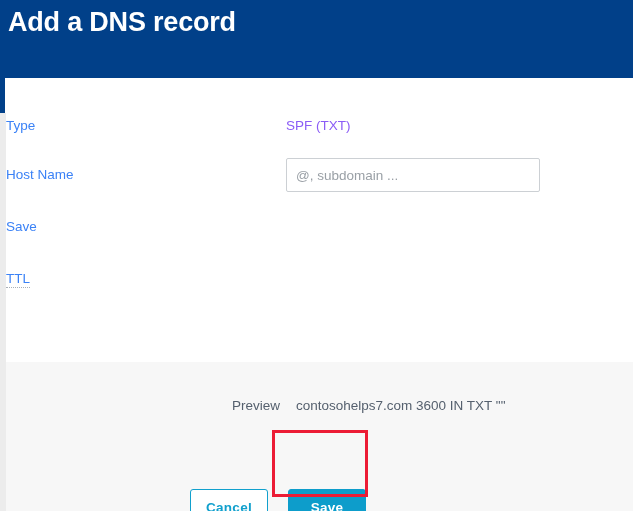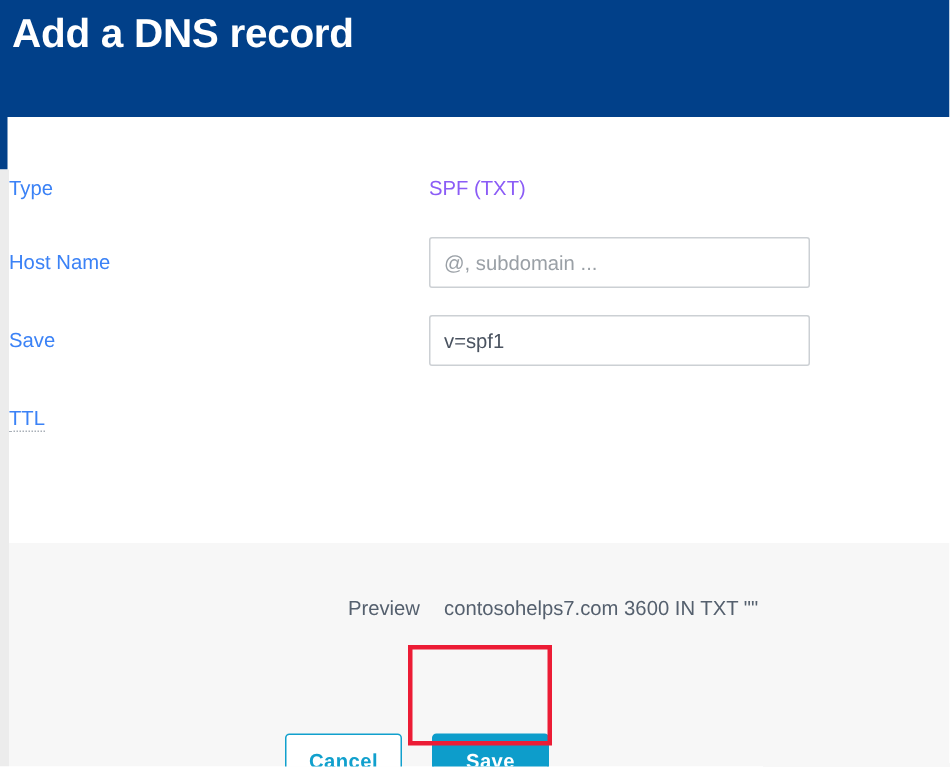--- a/index.html
+++ b/index.html
@@ -252,21 +252,20 @@
     <div class="row-value-static">SPF (TXT)</div>
   </div>
 
   <div class="row" style="top:80px;">
     <div class="row-label">Host Name</div>
     <input class="text-input" type="text" placeholder="@, subdomain ..." style="">
   </div>
 
   <div class="row" style="top:132px;">
     <div class="row-label">Save</div>
-    <input class="text-input" type="text" value="v=spf1" style="">
   </div>
 
   <div class="row" style="top:184px;">
     <div class="row-label dotted"><span>TTL</span></div>
   </div>
 
 </div>
 
 <div class="footer">
 

